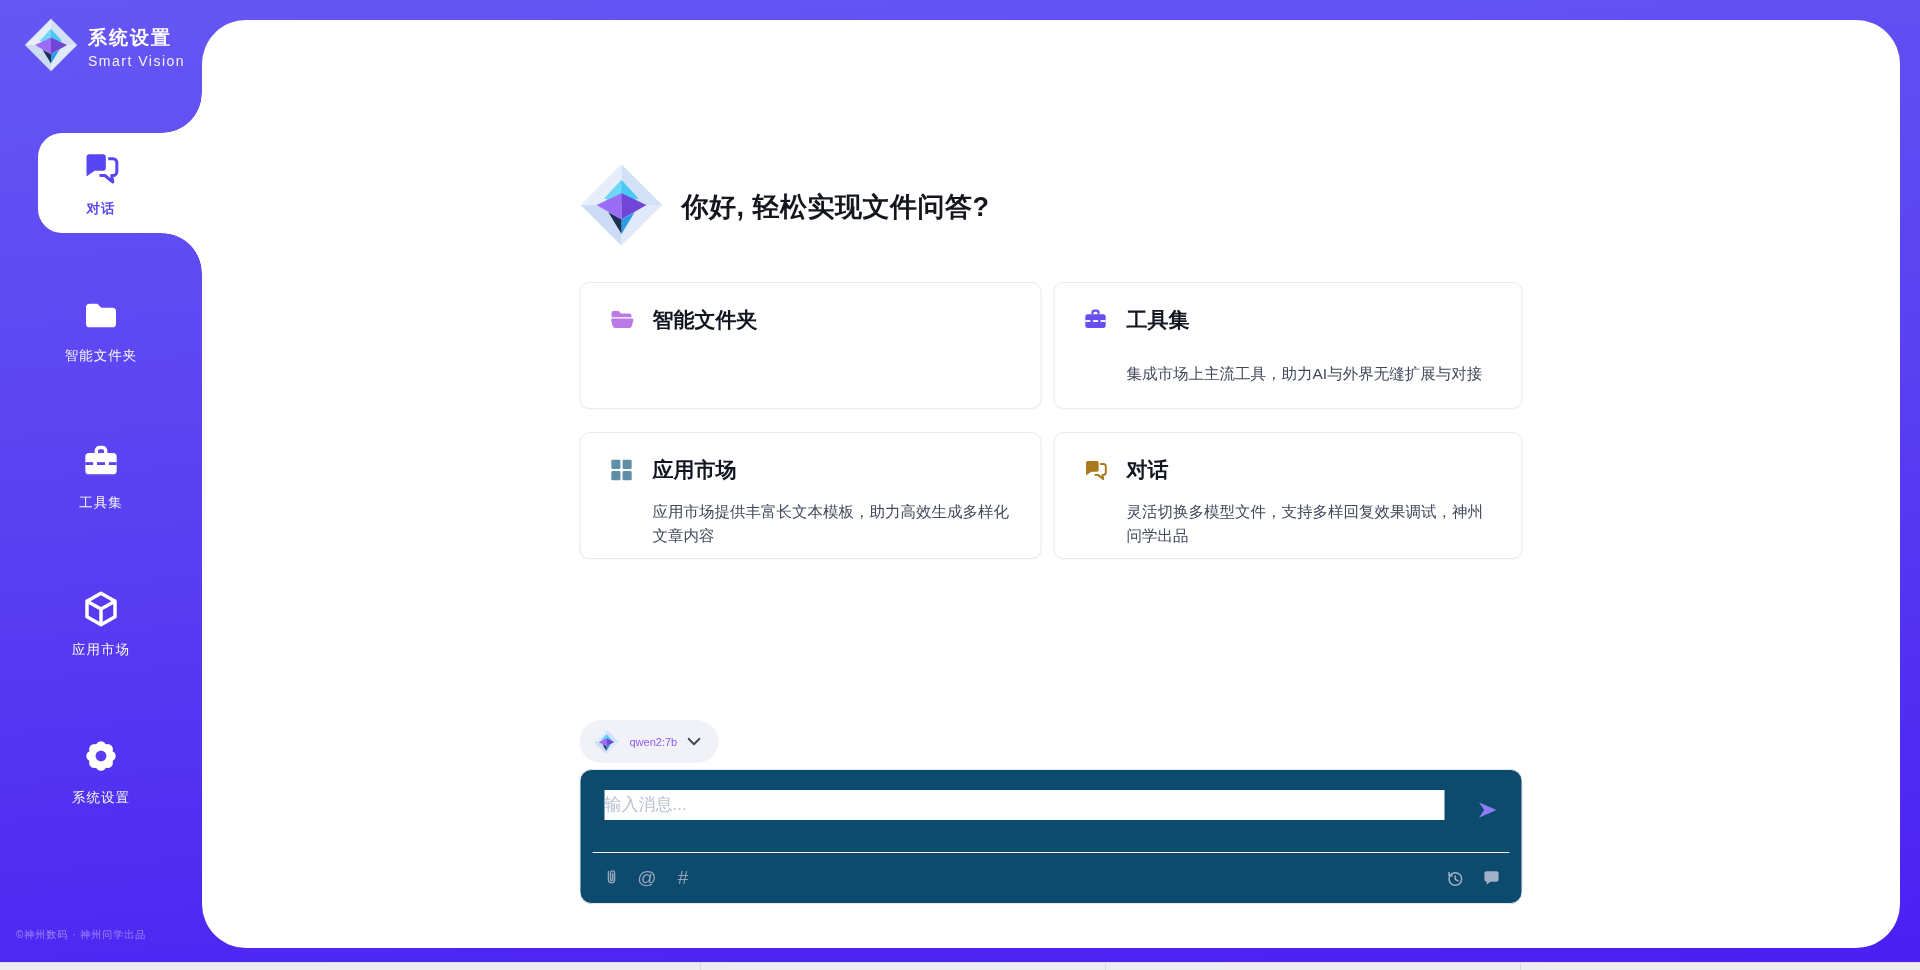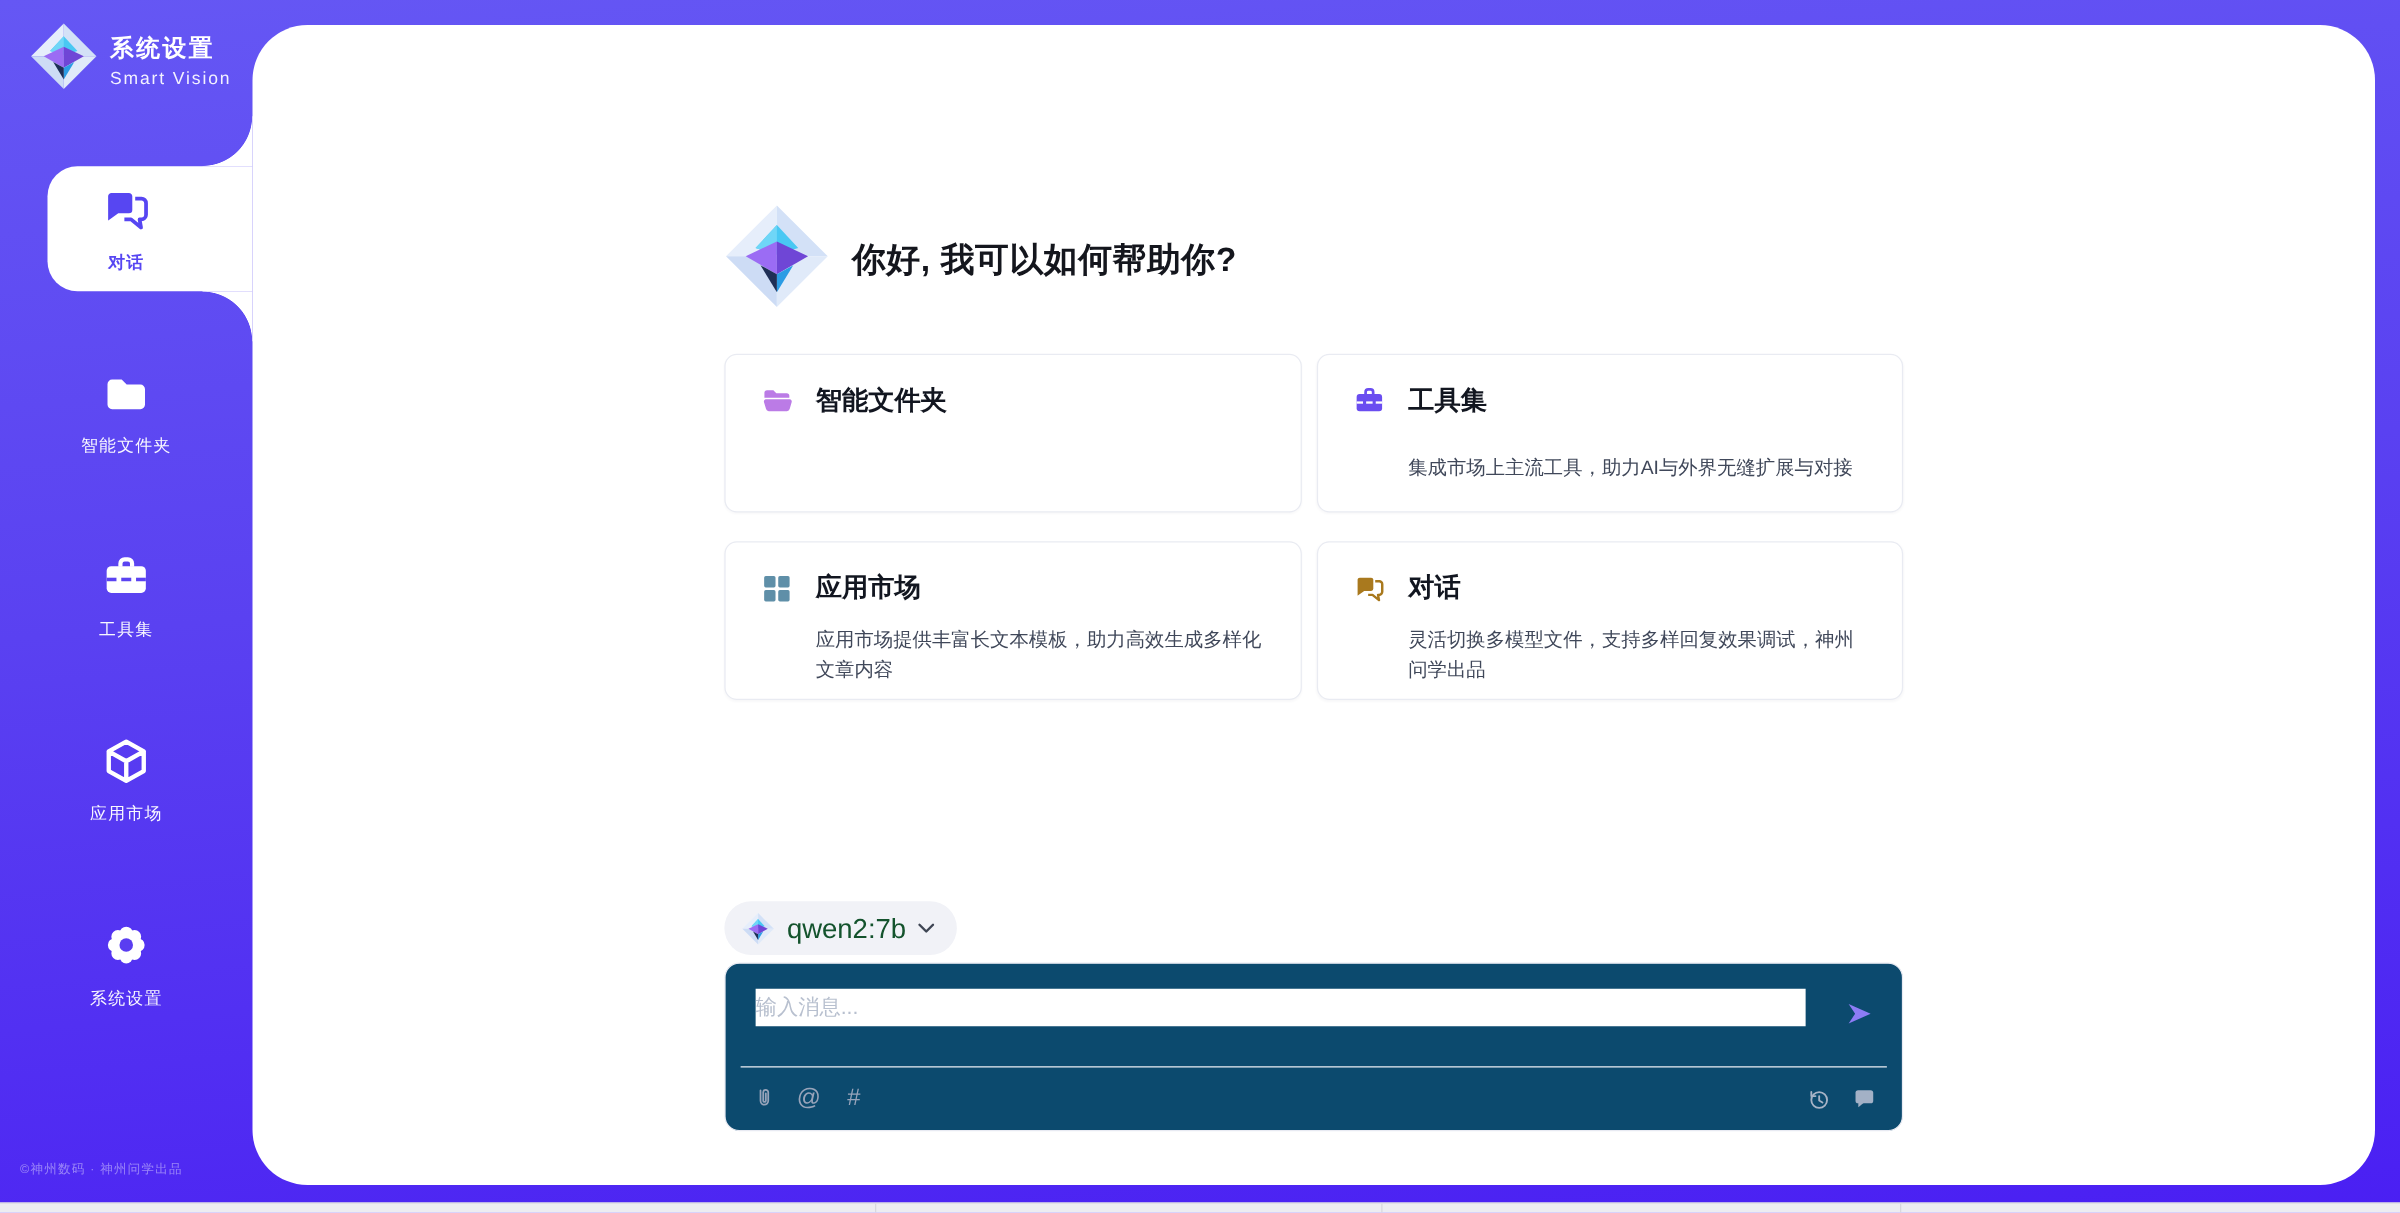--- a/index.html
+++ b/index.html
@@ -46,21 +46,21 @@
     column-gap:12px; row-gap:23px; }
   .card { height:127px; background:#fff; border:1px solid #e9ebf2; border-radius:10px;
     padding:23px 24px 0 28px; display:grid; grid-template-columns:26px 1fr;
     column-gap:18px; cursor:pointer; box-shadow:0 1px 2px rgba(20,25,60,.03); }
   .card .c-icon { width:26px; height:26px; margin-top:1px; }
   .card h3 { font-size:21px; font-weight:700; color:#121620; line-height:1.3; }
   .card p { grid-column:2; font-size:15.5px; color:#40485a; line-height:1.55; margin-top:6px; }
 
   .model-pill { margin-top:161px; display:inline-flex; align-items:center; gap:10px;
     height:43px; padding:0 18px 0 14px; background:#f1f2f7; border-radius:22px; cursor:pointer; }
-  .model-pill .m-name { font-size:22px; color:#14532d; }
+  .model-pill .m-name { font-size:11px; color:#8b5cf6; }
 
   .composer { margin-top:6px; width:943px; height:135px; border:1.5px solid #e8eaf2;
     border-radius:12px; background:#0c4a6e; position:relative; }
   .composer input { position:absolute; left:24px; top:20px; width:840px; height:30px;
     border:none; outline:none; font-size:17px; color:#333;
     font-family:"Liberation Sans","DejaVu Sans",sans-serif; }
   .composer input::placeholder { color:#b8c0cf; }
   .send-btn { position:absolute; right:22px; top:28px; width:24px; height:24px; cursor:pointer; }
   .comp-divider { position:absolute; left:12px; right:12px; top:82px; border-top:1px solid #edeff5; }
   .comp-bottom { position:absolute; left:0; right:0; top:83px; height:50px;
@@ -176,21 +176,21 @@
 
   <main class="panel">
     <div class="column">
 
       <div class="hero">
         <span>
           <svg width="84" height="84" viewBox="0 0 64 64">
               <use href="#diamond-logo"></use>
             </svg>
         </span>
-        <h1>你好, 我可以如何帮助你?</h1>
+        <h1>你好, 轻松实现文件问答?</h1>
       </div>
 
       <div class="cards">
 
         <div class="card">
           <span class="c-icon">
             <svg width="26" height="26" viewBox="0 0 24 24" fill="#bb7be6">
               <path d="M2.8,5.8 a2,2 0 0 1 2,-2 h4.6 l2.2,2.2 h7.6 a2,2 0 0 1 2,2 v1.4 H2.8 z"></path>
               <path d="M3.9,10.6 h17.6 a1.5,1.5 0 0 1 1.45,1.9 l-1.5,5.3 a2.1,2.1 0 0 1 -2,1.5 H6 a2.1,2.1 0 0 1 -2,-1.5 L2.45,12.5 A1.5,1.5 0 0 1 3.9,10.6 z"></path>
             </svg>

